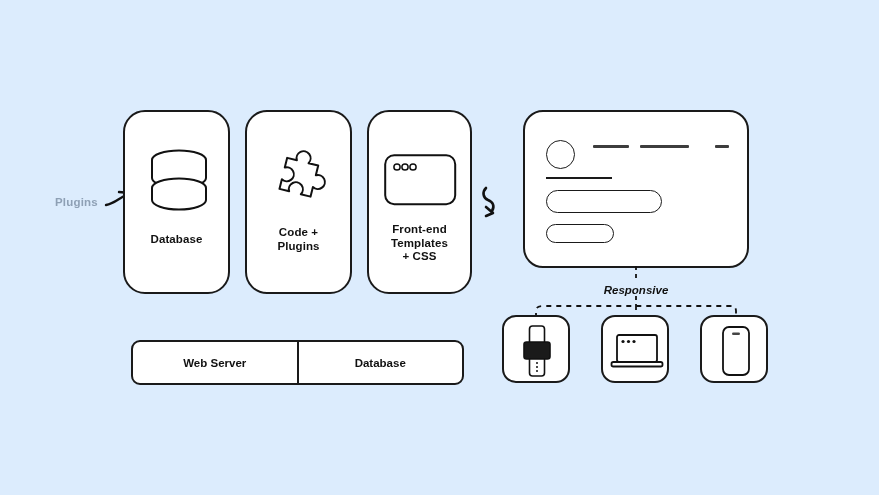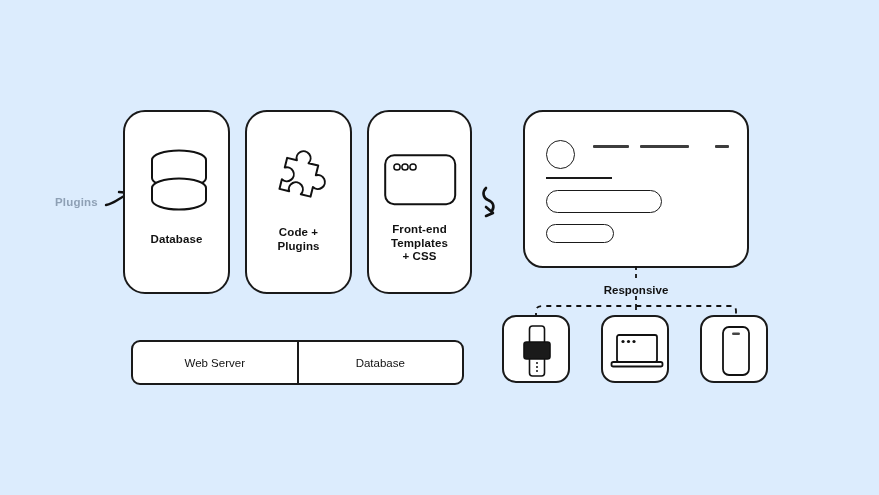--- a/index.html
+++ b/index.html
@@ -49,21 +49,21 @@
     border-radius:9px;
     box-sizing:border-box;
     display:flex;
   }
   .serverbar .seg{
     flex:1;
     display:flex;
     align-items:center;
     justify-content:center;
     font-size:11.5px;
-    font-weight:normal;
+    font-weight:bold;
     color:#111111;
     box-sizing:border-box;
   }
   .serverbar .seg.divider{border-left:2px solid #1a1a1a;}
 
   
   .browser{
     position:absolute;
     background:#ffffff;
     border:2px solid #1a1a1a;
@@ -191,21 +191,21 @@
   <svg style="position:absolute;left:500px;top:266px;" width="280" height="55">
 
     <path d="M136,0 L136,14" stroke="#111" stroke-width="1.8" stroke-dasharray="4 4" fill="none"></path>
 
     <path d="M136,30 L136,40" stroke="#111" stroke-width="1.8" stroke-dasharray="4 4" fill="none"></path>
 
     <path d="M36,52 L36,45 Q36,40 42,40 L230,40 Q236,40 236,45 L236,52" stroke="#111" stroke-width="1.8" stroke-dasharray="5 5" fill="none"></path>
     <path d="M136,40 L136,48" stroke="#111" stroke-width="1.8" stroke-dasharray="4 4" fill="none"></path>
   </svg>
 
-  <div class="resp-label" style="left:556px;top:284px;width:160px;">Responsive</div>
+  <div class="resp-label" style="left:556px;top:284px;width:160px;font-style:italic;">Responsive</div>
 
   <div class="device" style="left:502px;top:315px;width:68px;height:68px;">
     <svg style="position:absolute;left:17px;top:8px;" width="32" height="52">
 
       <rect x="8.5" y="1" width="15" height="20" rx="3" fill="#fff" stroke="#111" stroke-width="1.6"></rect>
       <rect x="8.5" y="31" width="15" height="20" rx="3" fill="#fff" stroke="#111" stroke-width="1.6"></rect>
 
       <circle cx="16" cy="38" r="1" fill="#111"></circle>
       <circle cx="16" cy="42" r="1" fill="#111"></circle>
       <circle cx="16" cy="46" r="1" fill="#111"></circle>

